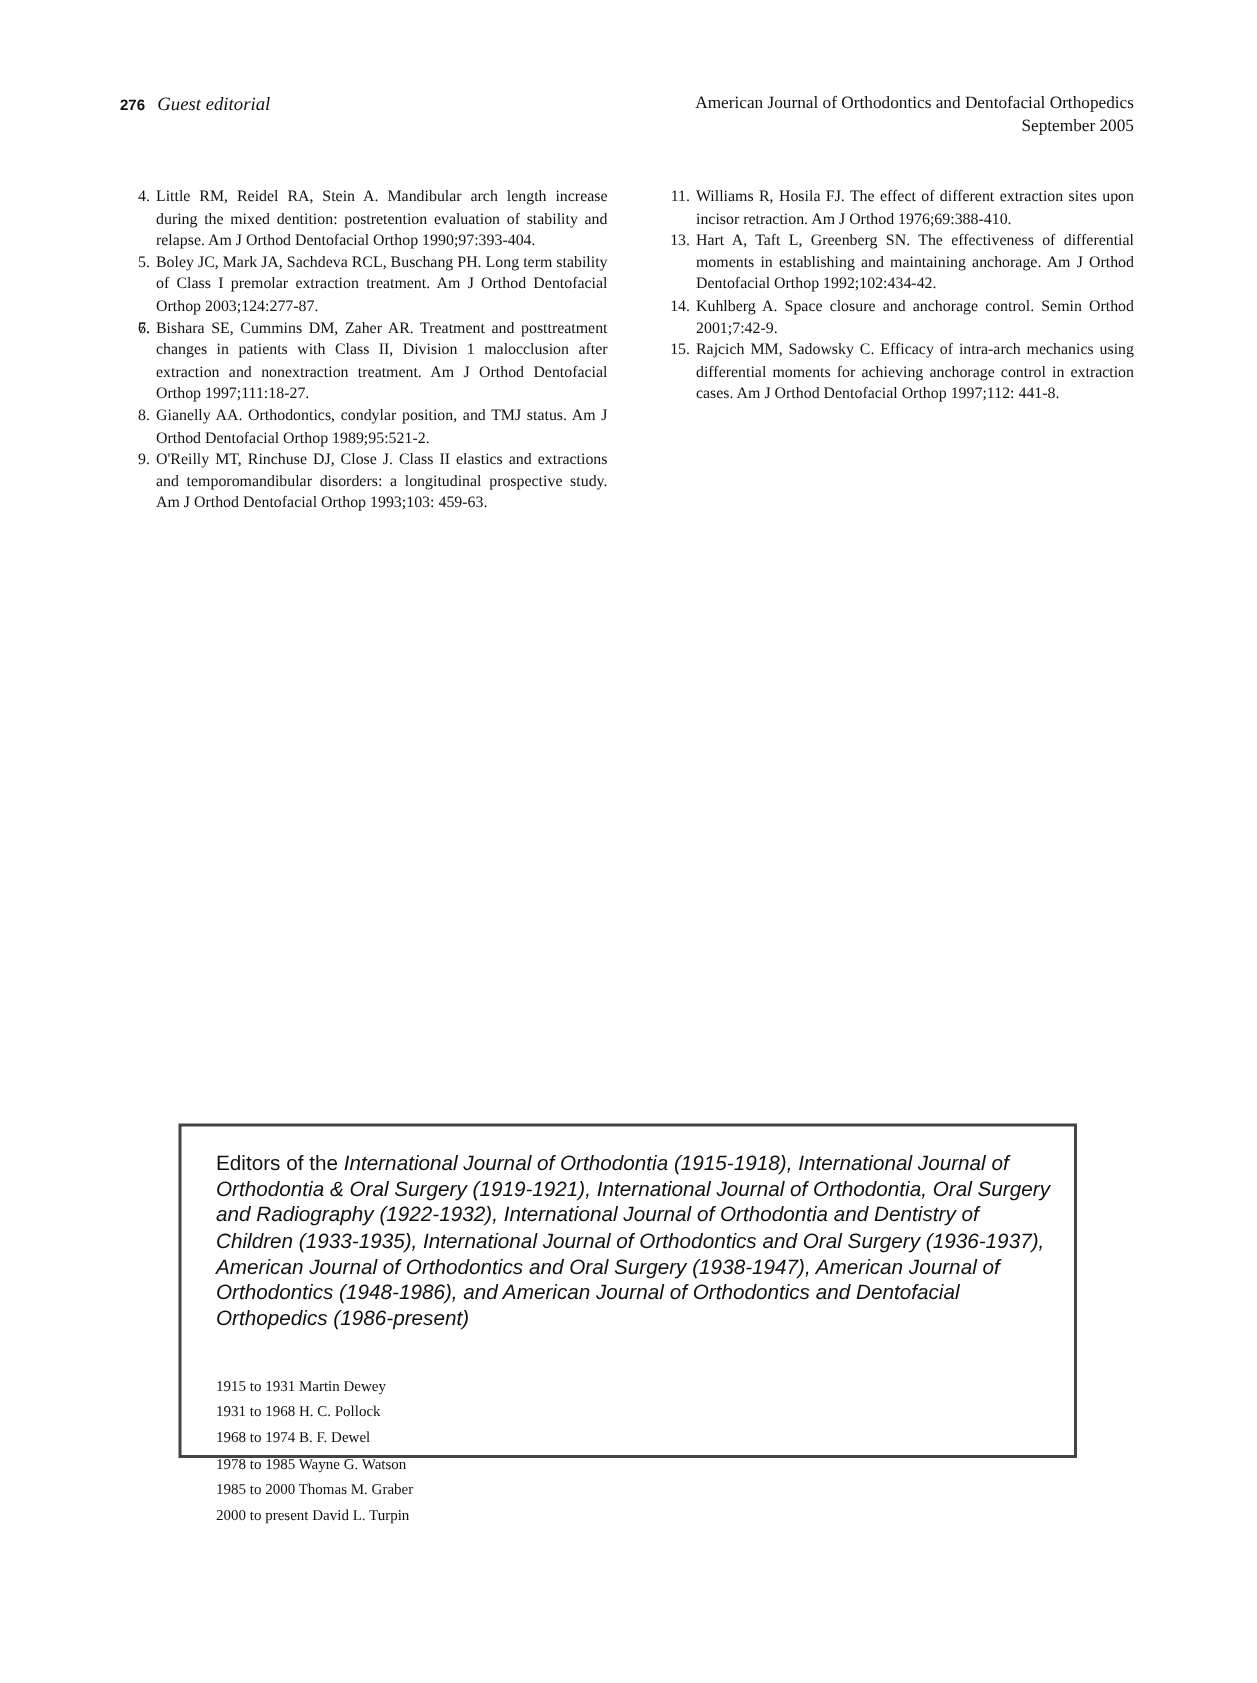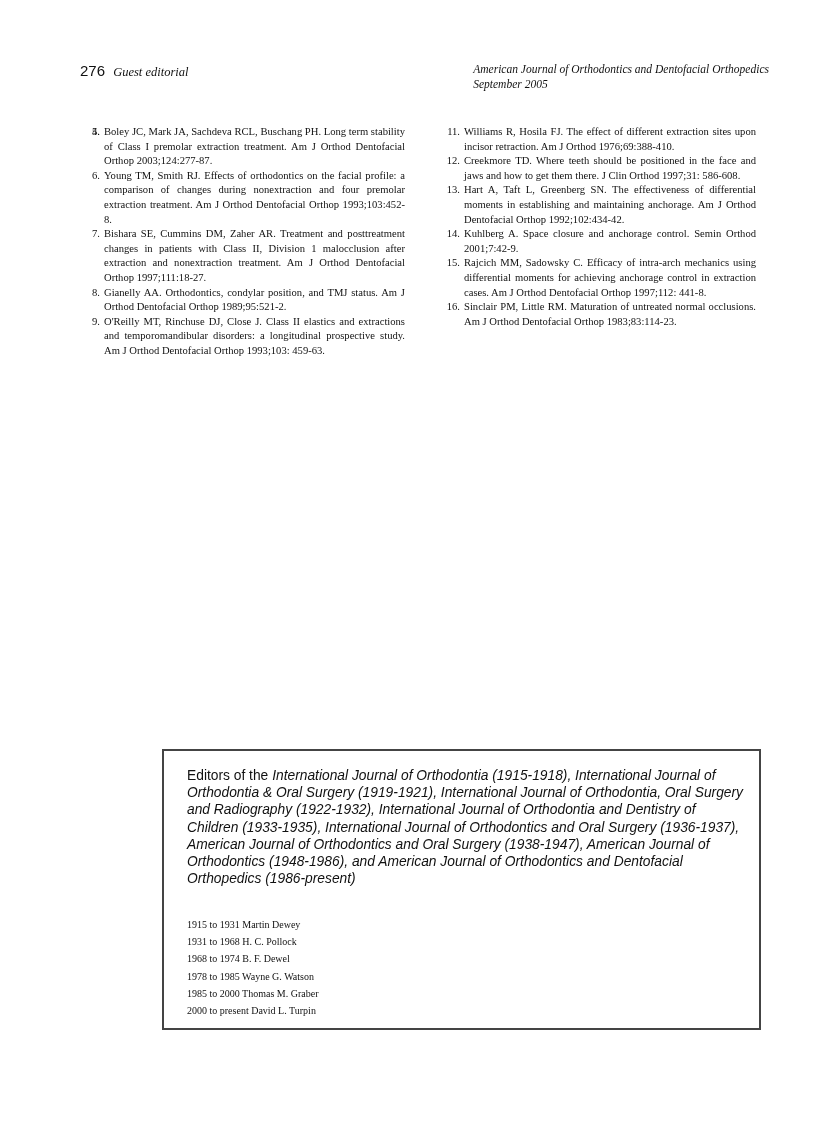--- a/index.html
+++ b/index.html
@@ -1,58 +1,56 @@
 <!DOCTYPE html>
 <html><head>
   <meta charset="utf-8">
   <style>
     html, body { margin: 0; padding: 0; background: #ffffff; }
     body { width: 838px; height: 1122px; position: relative; overflow: hidden; color: #111; font-family: "Liberation Serif", serif; }
     .header-left { position: absolute; left: 80px; top: 62px; font-size: 12.5px; }
-    .page-num { font-family: "Liberation Sans", sans-serif; font-weight: normal; font-size: 15px; margin-right: 5px; }
+    .page-num { font-family: "Liberation Sans", sans-serif; font-weight: bold; font-size: 10px; margin-right: 5px; }
     .section { font-style: italic; text-align: center; }
-    .header-right { position: absolute; right: 69px; top: 62px; font-style: italic; font-size: 11.5px; line-height: 15px; }
+    .header-right { position: absolute; right: 82px; top: 62px; text-align: right; font-size: 11.5px; line-height: 15px; }
     .refs { position: absolute; top: 125px; font-size: 10.6px; line-height: 14.6px; }
     .refs.left { left: 80px; width: 325px; }
     .refs.right { left: 440px; width: 316px; }
     .ref { position: relative; padding-left: 24px; text-align: justify; }
     .ref .num { position: absolute; left: 0; top: 0; width: 20px; text-align: right; }
-    .box { position: absolute; left: 119px; top: 749px; width: 599px; height: 281px; border: 2px solid #444; box-sizing: border-box; margin-left: 43px; }
+    .box { position: absolute; left: 119px; top: 749px; width: 599px; height: 223px; border: 2px solid #444; box-sizing: border-box; }
     .box-title { position: absolute; left: 23px; top: 16px; width: 560px; font-family: "Liberation Sans", sans-serif; font-size: 13.8px; line-height: 17.2px; color: #111; }
     .box-title .it { font-style: italic; }
     .editors { position: absolute; left: 23px; top: 165px; font-family: "Liberation Serif", serif; font-size: 10px; line-height: 17.2px; }
   </style>
 </head>
 <body>
 
 <div class="header-left">
   <span class="page-num">276</span>
   <span class="section">Guest editorial</span>
 </div>
 <div class="header-right">
   <div>American Journal of Orthodontics and Dentofacial Orthopedics</div>
   <div>September 2005</div>
 </div>
 
 <div class="refs left">
-  <div class="ref"><span class="num">4.</span></div>
+  <div class="ref"><span class="num">4.</span><span>Little RM, Reidel RA, Stein A. Mandibular arch length increase during the mixed dentition: postretention evaluation of stability and relapse. Am J Orthod Dentofacial Orthop 1990;97:393-404.</span></div>
   <div class="ref"><span class="num">5.</span><span>Boley JC, Mark JA, Sachdeva RCL, Buschang PH. Long term stability of Class I premolar extraction treatment. Am J Orthod Dentofacial Orthop 2003;124:277-87.</span></div>
-  <div class="ref"><span class="num">6.</span><span>Young TM, Smith RJ. Effects of orthodontics on the facial profile: a comparison of changes during nonextraction and four premolar extraction treatment. Am J Orthod Dentofacial Orthop 1993;103:452-8.</span></div>
+  <div class="ref"><span class="num">6.</span></div>
   <div class="ref"><span class="num">7.</span><span>Bishara SE, Cummins DM, Zaher AR. Treatment and posttreatment changes in patients with Class II, Division 1 malocclusion after extraction and nonextraction treatment. Am J Orthod Dentofacial Orthop 1997;111:18-27.</span></div>
   <div class="ref"><span class="num">8.</span><span>Gianelly AA. Orthodontics, condylar position, and TMJ status. Am J Orthod Dentofacial Orthop 1989;95:521-2.</span></div>
   <div class="ref"><span class="num">9.</span><span>O'Reilly MT, Rinchuse DJ, Close J. Class II elastics and extractions and temporomandibular disorders: a longitudinal prospective study. Am J Orthod Dentofacial Orthop 1993;103: 459-63.</span></div>
 </div>
 
 <div class="refs right">
   <div class="ref"><span class="num">11.</span><span>Williams R, Hosila FJ. The effect of different extraction sites upon incisor retraction. Am J Orthod 1976;69:388-410.</span></div>
-  <div class="ref"><span class="num">12.</span><span>Creekmore TD. Where teeth should be positioned in the face and jaws and how to get them there. J Clin Orthod 1997;31: 586-608.</span></div>
   <div class="ref"><span class="num">13.</span><span>Hart A, Taft L, Greenberg SN. The effectiveness of differential moments in establishing and maintaining anchorage. Am J Orthod Dentofacial Orthop 1992;102:434-42.</span></div>
   <div class="ref"><span class="num">14.</span><span>Kuhlberg A. Space closure and anchorage control. Semin Orthod 2001;7:42-9.</span></div>
   <div class="ref"><span class="num">15.</span><span>Rajcich MM, Sadowsky C. Efficacy of intra-arch mechanics using differential moments for achieving anchorage control in extraction cases. Am J Orthod Dentofacial Orthop 1997;112: 441-8.</span></div>
-  <div class="ref"><span class="num">16.</span><span>Sinclair PM, Little RM. Maturation of untreated normal occlusions. Am J Orthod Dentofacial Orthop 1983;83:114-23.</span></div>
 </div>
 
 <div class="box">
   <div class="box-title">
     <span>Editors of the </span><span class="it">International Journal of Orthodontia (1915-1918), International Journal of Orthodontia &amp; Oral Surgery (1919-1921), International Journal of Orthodontia, Oral Surgery and Radiography (1922-1932), International Journal of Orthodontia and Dentistry of Children (1933-1935), International Journal of Orthodontics and Oral Surgery (1936-1937), American Journal of Orthodontics and Oral Surgery (1938-1947), American Journal of Orthodontics (1948-1986), and American Journal of Orthodontics and Dentofacial Orthopedics (1986-present)</span>
   </div>
   <div class="editors">
     <div>1915 to 1931 Martin Dewey</div>
     <div>1931 to 1968 H. C. Pollock</div>
     <div>1968 to 1974 B. F. Dewel</div>

